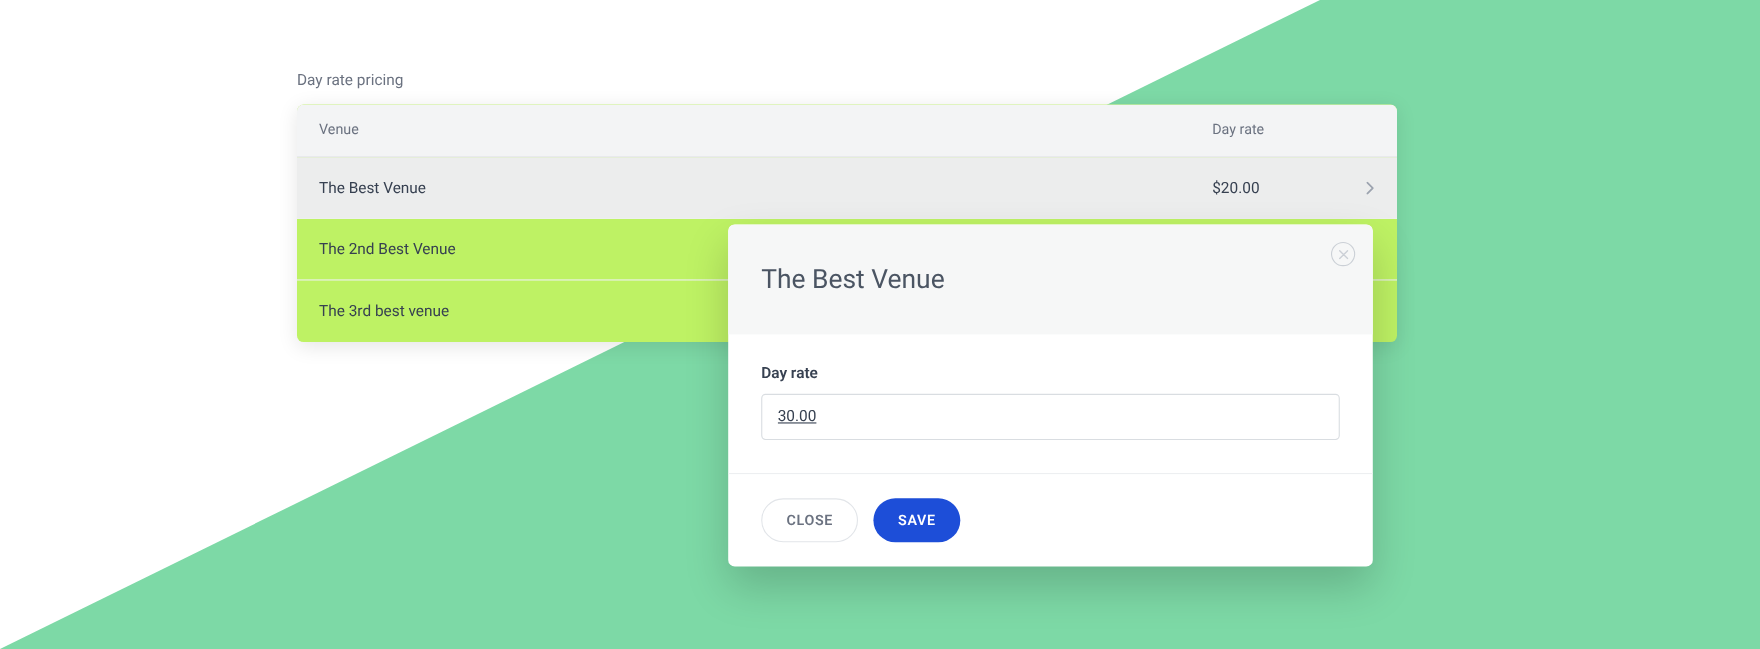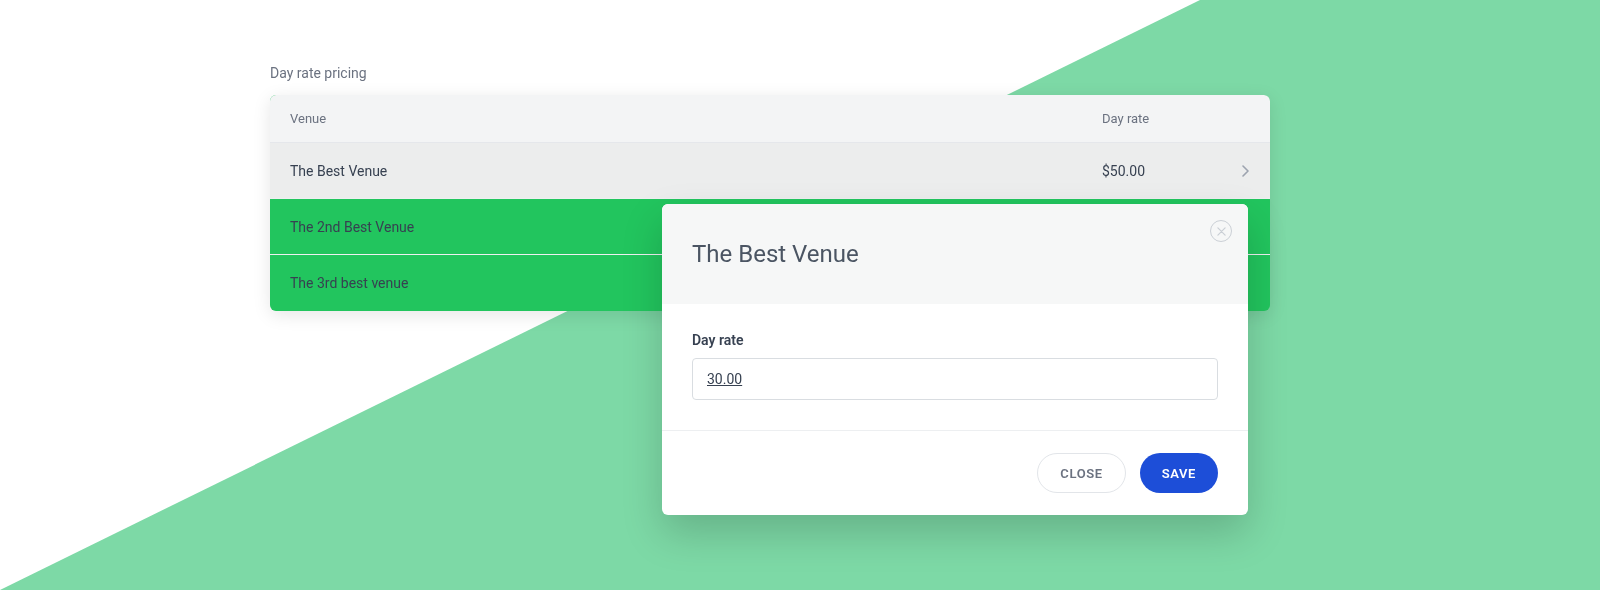--- a/index.html
+++ b/index.html
@@ -7,21 +7,21 @@
 
   
   .bg { position: absolute; inset: 0; z-index: 0; }
   .bg svg { width: 100%; height: 100%; display: block; }
 
   .content { position: relative; z-index: 1; padding-top: 65px; padding-left: 270px; }
 
   .section-title { font-size: 14px; color: #6b7280; margin-bottom: 14px; }
 
   .card {
-    width: 1000px; background: #22c55e; border-radius: 6px;
+    width: 1000px; background: #bef264; border-radius: 6px;
     box-shadow: 0 4px 18px rgba(0,0,0,0.10);
     overflow: hidden;
   }
   .thead, .trow { display: flex; align-items: center; padding: 0 20px; }
   .thead {
     height: 48px; background: #f3f4f5;
     font-size: 13px; color: #6b7280; border-bottom: 1px solid #e5e7eb;
   }
   .trow {
     height: 56px; font-size: 14px; color: #374151;
@@ -58,21 +58,21 @@
 
   .modal-body { padding: 28px 30px 30px; }
   .field-label { font-size: 14px; font-weight: 600; color: #374151; margin-bottom: 10px; display: block; }
   .field-input {
     width: 100%; height: 42px; border: 1px solid #d9dde1; border-radius: 4px;
     padding: 0 14px; font-size: 14px; color: #374151; outline: none; text-decoration: underline;
   }
 
   .modal-foot {
     border-top: 1px solid #edeff1; padding: 22px 30px;
-    display: flex; justify-content: flex-end; gap: 14px;
+    display: flex; gap: 14px;
   }
   .btn {
     height: 40px; padding: 0 22px; border-radius: 20px; font-size: 13px;
     font-weight: 600; letter-spacing: .6px; cursor: pointer; border: none;
     display: flex; align-items: center;
   }
   .btn-close { background: #fff; border: 1px solid #e2e5e9; color: #6b7280; }
   .btn-save  { background: #1d4ed8; color: #fff; }
 </style>
 </head>
@@ -89,21 +89,21 @@
 
   <div class="card">
     <div class="thead">
       <div class="col-venue">Venue</div>
       <div class="col-rate">Day rate</div>
       <div class="col-caret"></div>
     </div>
 
     <div class="trow selected">
       <div class="col-venue">The Best Venue</div>
-      <div class="col-rate">$50.00</div>
+      <div class="col-rate">$20.00</div>
       <div class="col-caret">
         <svg viewBox="0 0 8 12" fill="none">
             <path d="M1 1l5 5-5 5" stroke="currentColor" stroke-width="1.6" stroke-linecap="round" stroke-linejoin="round"></path>
           </svg>
       </div>
     </div>
 
     <div class="trow">
       <div class="col-venue">The 2nd Best Venue</div>
       <div class="col-rate">$12.00</div>

